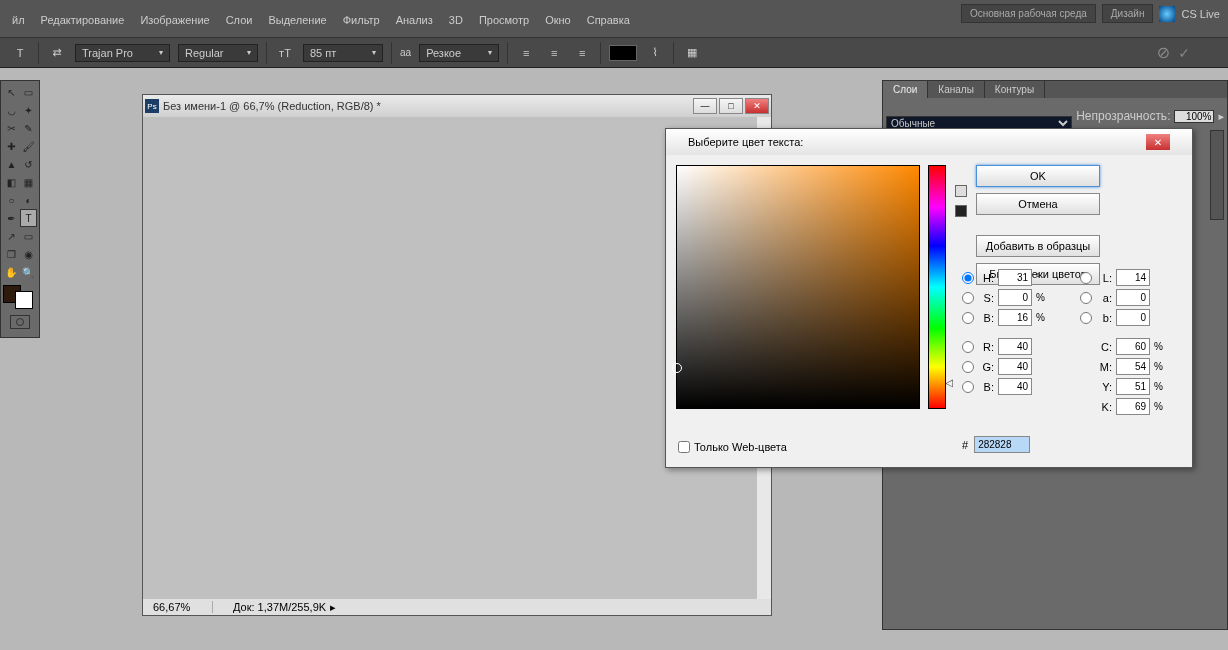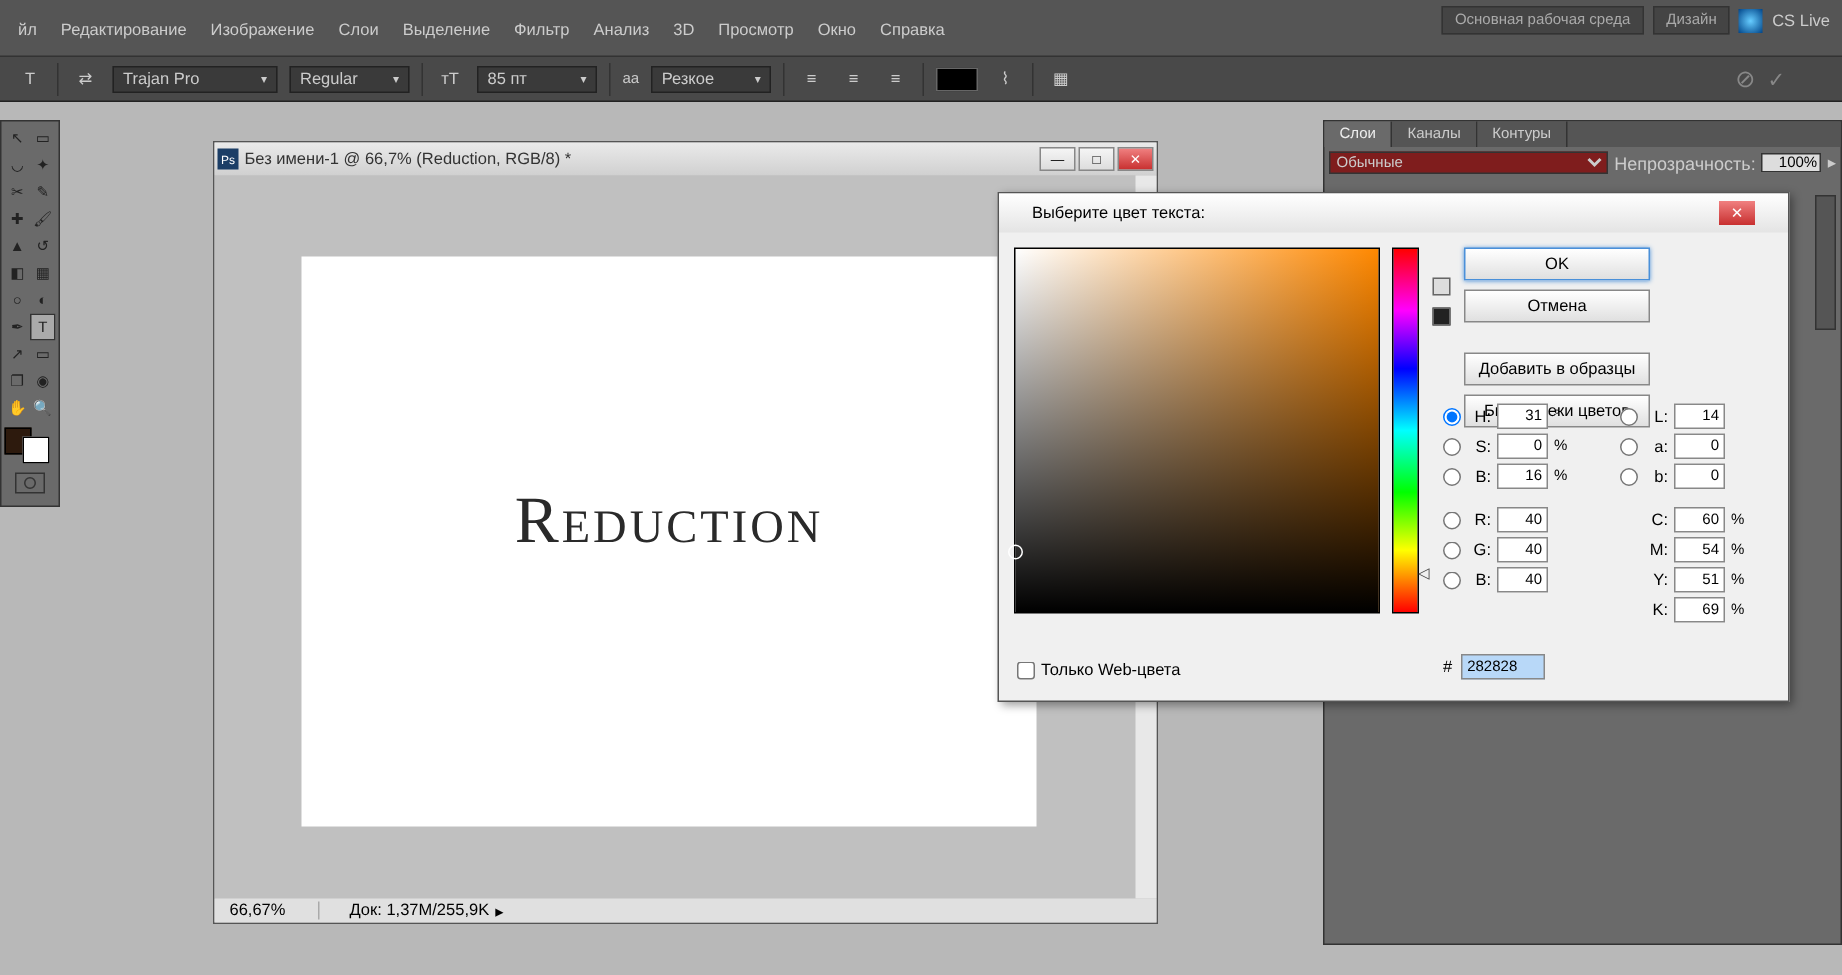--- a/index.html
+++ b/index.html
@@ -47,21 +47,21 @@
 .docwin .statusbar { position: absolute; bottom: 0; left: 0; right: 0; height: 16px; background: #e0e0e0; display: flex; align-items: center; font-size: 10px; }
 .docwin .statusbar .zoom { width: 70px; padding-left: 10px; border-right: 1px solid #aaa; }
 .docwin .statusbar .doc { padding-left: 20px; }
 .docwin .scrollv { position: absolute; top: 22px; right: 0; bottom: 16px; width: 14px; background: #e8e8e8; }
 
 .layerspanel { position: absolute; top: 80px; right: 0; width: 346px; height: 550px; background: #6a6a6a; border: 1px solid #333; }
 .layerspanel .tabs { display: flex; background: #555; }
 .layerspanel .tab { padding: 3px 10px; background: #555; color: #ccc; font-size: 10px; border-right: 1px solid #333; }
 .layerspanel .tab.act { background: #6a6a6a; color: #eee; }
 .layerspanel .row2 { display: flex; padding: 3px; gap: 4px; align-items: center; }
-.layerspanel select { background: #7f1d1d; color: #ccc; border: 1px solid #333; font-size: 10px; flex: 1; }
+.layerspanel select { background: #0f172a; color: #ccc; border: 1px solid #333; font-size: 10px; flex: 1; margin-top: 15px; }
 .layerspanel .opl { color: #ccc; font-size: 12px; }
 .layerspanel .opf { background: #ddd; width: 40px; font-size: 10px; border: 1px solid #333; text-align: right; padding-right: 2px; }
 
 .colorpicker { position: absolute; top: 128px; left: 665px; width: 528px; height: 340px; background: #f0f0f0; border: 1px solid #555; box-shadow: 2px 2px 6px rgba(0,0,0,0.4); }
 .colorpicker .cptitle { height: 26px; background: linear-gradient(#fff,#e4e4e4); display: flex; align-items: center; padding: 0 22px; }
 .colorpicker .cptitle span { flex: 1; }
 .colorpicker .cptitle .x { width: 24px; height: 16px; background: linear-gradient(#f08080,#c83030); color: #fff; display: flex; align-items: center; justify-content: center; font-size: 10px; }
 .colorpicker .body { padding: 10px; display: flex; gap: 8px; }
 .colorfield { width: 244px; height: 244px; background: linear-gradient(to bottom, rgba(0,0,0,0) 0%, #000 100%), linear-gradient(to right, #fff 0%, #ff8800 100%); position: relative; border: 1px solid #000; }
 .colorfield .picker-ring { position: absolute; width: 10px; height: 10px; border: 1px solid #fff; border-radius: 50%; left: -5px; bottom: 35px; }
@@ -120,21 +120,21 @@
   <div style="width:16px;height:16px;background:radial-gradient(#6cf,#048)"></div>
   <span style="color:#ccc">CS Live</span>
 </div>
 
 <div class="iconrow"></div>
 
 <div class="optbar">
   <div class="opticon">T</div>
   <div class="sep"></div>
   <div class="opticon">⇄</div>
-  <div class="optfield" style="width:110px">
+  <div class="optfield" style="width:95px">
       <span>Trajan Pro</span>
       <span class="dd">▾</span>
     </div>
   <div class="optfield" style="width:80px">
       <span>Regular</span>
       <span class="dd">▾</span>
     </div>
   <div class="sep"></div>
   <div class="opticon">тТ</div>
   <div class="optfield" style="width:60px">
@@ -219,25 +219,20 @@
 <div class="docwin">
   <div class="titlebar">
     <div class="psicon">Ps</div>
     <div class="ttl">Без имени-1 @ 66,7% (Reduction, RGB/8) *</div>
     <div class="winbtns">
       <div class="wb">—</div>
       <div class="wb">□</div>
       <div class="wb close">✕</div>
     </div>
   </div>
-  <div class="canvasarea">
-    <div class="page">
-      <div class="bigtext">Reduction</div>
-    </div>
-  </div>
   <div class="scrollv"></div>
   <div class="statusbar">
     <div class="zoom">66,67%</div>
     <div class="doc">Док: 1,37M/255,9K</div>
     <span style="margin-left:4px">▸</span>
   </div>
 </div>
 
 <div class="layerspanel">
   <div class="tabs">

